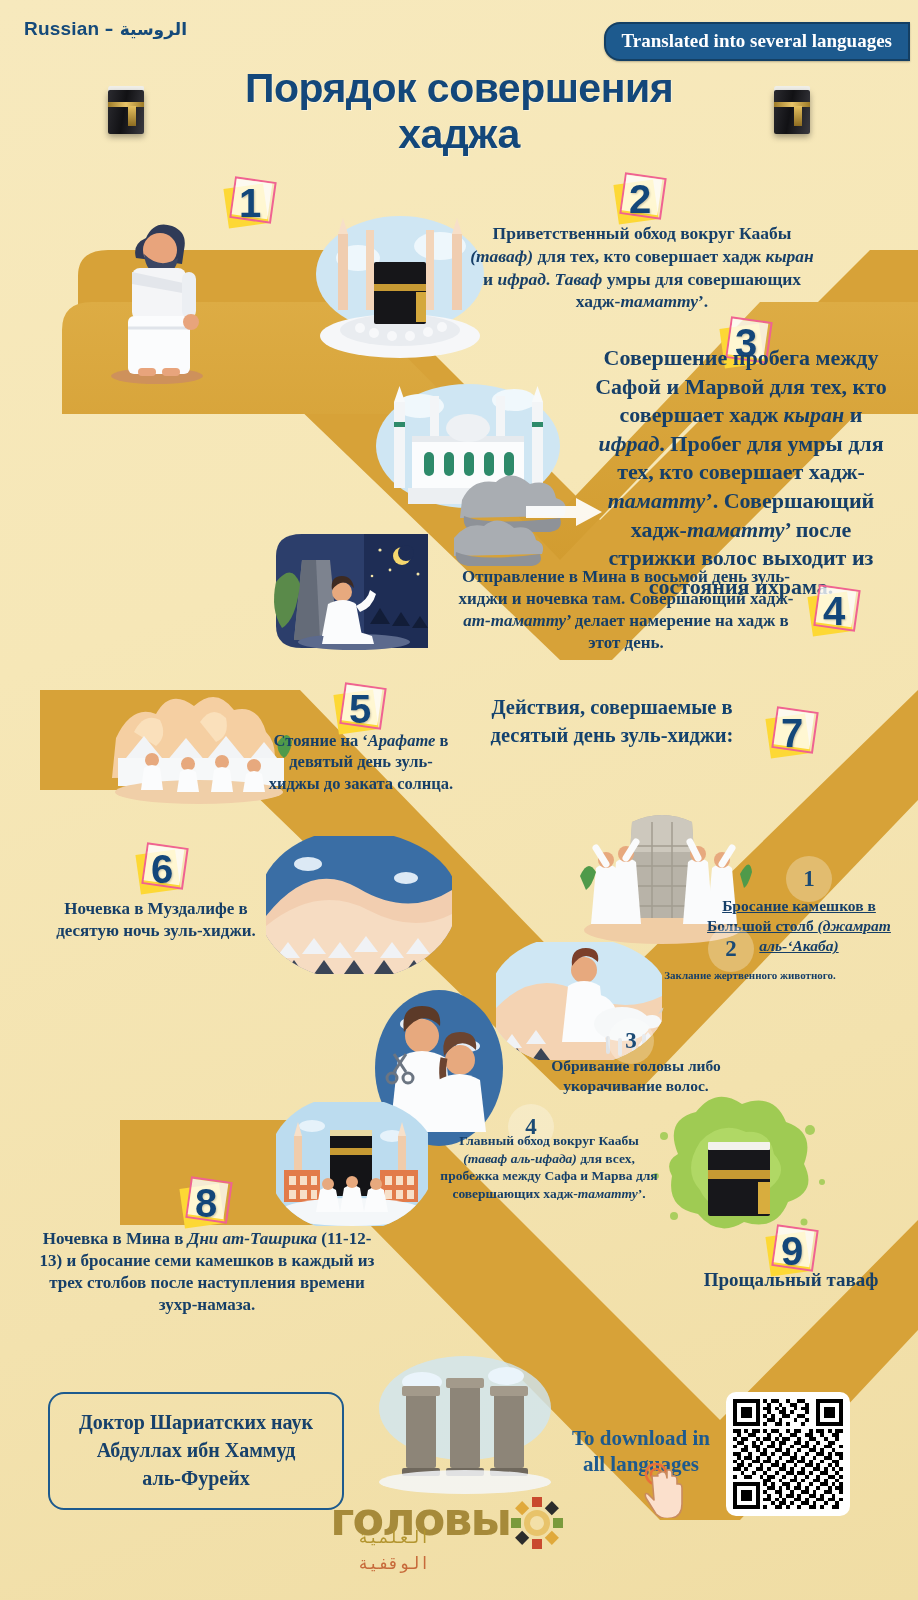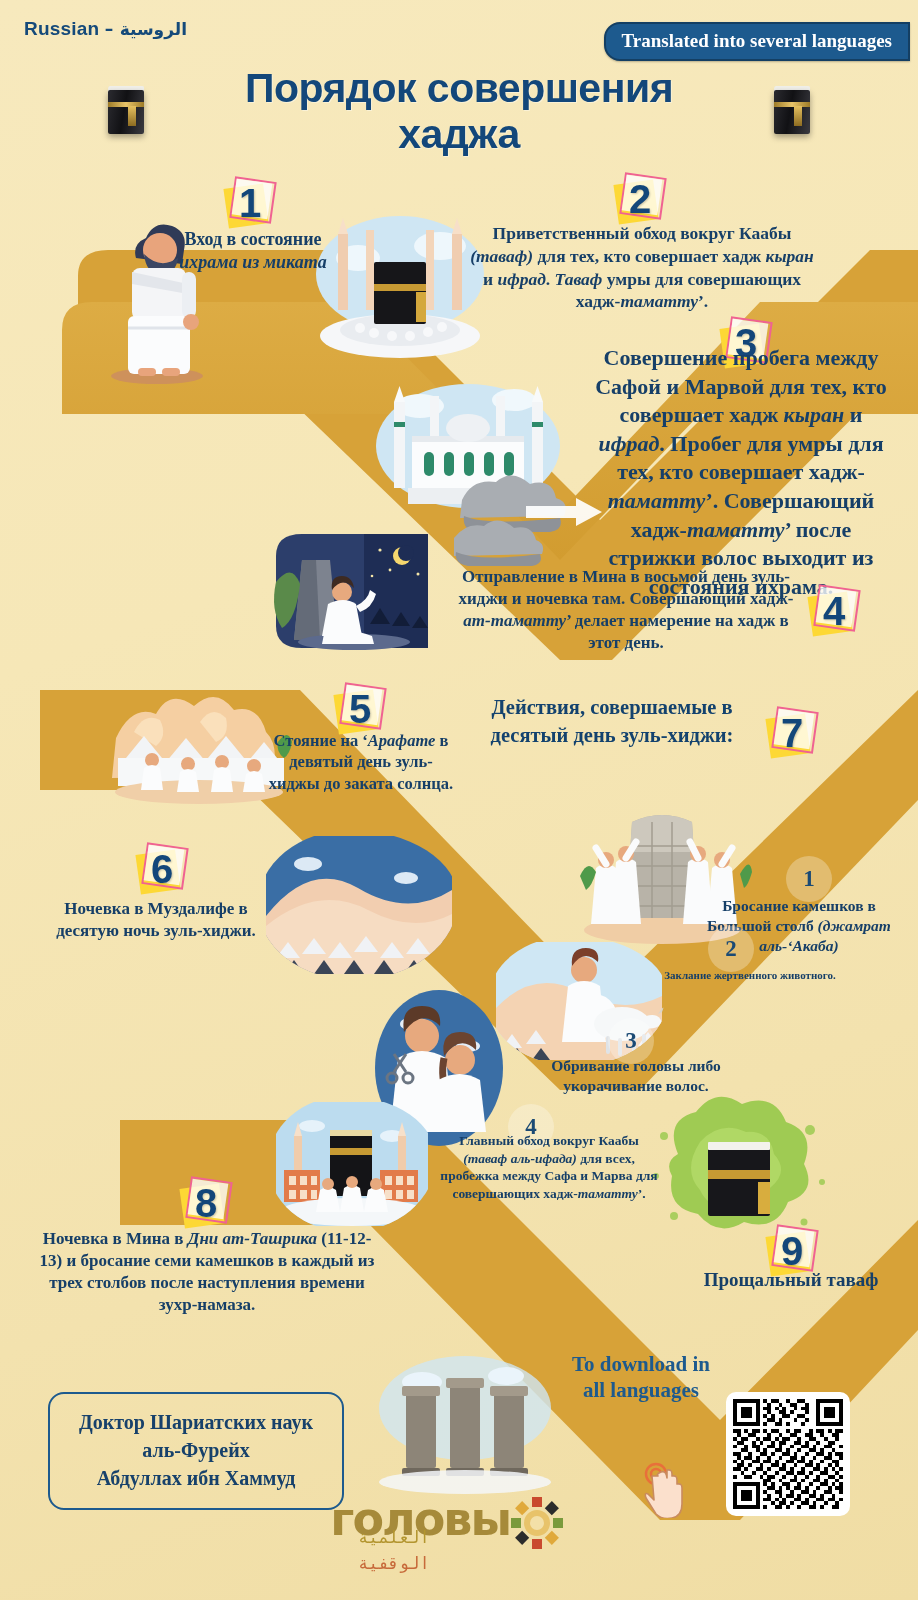--- a/index.html
+++ b/index.html
@@ -125,21 +125,21 @@
     width:296px; padding:14px 10px 16px;
     border:2px solid #1d5a8e; border-radius:16px;
     text-align:center;
     color:#17416b;
     font-family:"Liberation Serif", serif;
     font-weight:bold; font-size:20px; line-height:1.4;
   }
 
   
   .dl-text {
-    position:absolute; left:566px; top:1351px;
+    position:absolute; left:566px; top:1425px;
     width:150px; text-align:center;
     font-family:"Liberation Serif", serif;
     font-weight:bold; font-size:21px; line-height:1.25;
     color:#1d5a8e;
   }
   .qr-wrap {
     position:absolute; left:726px; top:1392px;
     width:124px; height:124px; background:#fff;
     border-radius:10px; padding:7px;
   }
@@ -533,21 +533,20 @@
     </g>
     <ellipse cx="93" cy="134" rx="86" ry="12" fill="#f4f7f9" opacity=".85"></ellipse>
   </svg>
 
   <div class="badge" style="left:222px;top:176px;">
     <div class="sq-yellow"></div>
       <div class="sq-out"></div>
       <div class="sq-white"></div>
     <div class="num">1</div>
   </div>
-  <div class="step-text" style="left:160px;top:228px;width:186px;font-size:18px;">Вход в состояние <i>ихрама из миката</i></div>
 
   <div class="badge" style="left:612px;top:172px;">
     <div class="sq-yellow"></div>
       <div class="sq-out"></div>
       <div class="sq-white"></div>
     <div class="num">2</div>
   </div>
   <div class="step-text" style="left:468px;top:222px;width:348px;font-size:17.5px;">Приветственный обход вокруг Каабы <i>(таваф)</i> для тех, кто совершает хадж <i>кыран</i> и <i>ифрад</i>. <i>Таваф</i> умры для совершающих хадж-<i>таматту</i>’.</div>
 
   <div class="badge" style="left:718px;top:316px;">
@@ -584,21 +583,21 @@
 
   <div class="badge" style="left:764px;top:706px;">
     <div class="sq-yellow"></div>
       <div class="sq-out"></div>
       <div class="sq-white"></div>
     <div class="num">7</div>
   </div>
   <div class="sec-head" style="left:452px;top:694px;width:320px;">Действия, совершаемые в десятый день зуль-хиджи:</div>
 
   <div class="sub-num" style="left:786px;top:856px;">1</div>
-  <div class="step-text" style="left:688px;top:896px;width:222px;font-size:15.5px;">Бросание камешков в Большой столб <i>(джамрат аль-‘Акаба)</i></div>
+  <div class="step-text" style="left:688px;top:896px;width:222px;font-size:15.5px;text-decoration:underline;">Бросание камешков в Большой столб <i>(джамрат аль-‘Акаба)</i></div>
 
   <div class="sub-num" style="left:708px;top:926px;">2</div>
   <div class="step-text" style="left:620px;top:968px;width:260px;font-size:11px;">Заклание жертвенного животного.</div>
 
   <div class="sub-num" style="left:608px;top:1018px;">3</div>
   <div class="step-text" style="left:512px;top:1056px;width:248px;font-size:15.5px;">Обривание головы либо укорачивание волос.</div>
 
   <div class="sub-num" style="left:508px;top:1104px;">4</div>
   <div class="step-text" style="left:440px;top:1132px;width:218px;font-size:13.5px;">Главный обход вокруг Каабы <i>(таваф аль-ифада)</i> для всех, пробежка между Сафа и Марва для совершающих хадж-<i>таматту</i>’.</div>
 
@@ -613,22 +612,22 @@
   <div class="badge" style="left:764px;top:1224px;">
     <div class="sq-yellow"></div>
       <div class="sq-out"></div>
       <div class="sq-white"></div>
     <div class="num">9</div>
   </div>
   <div class="step-text" style="left:700px;top:1268px;width:182px;font-size:19px;">Прощальный таваф</div>
 
   <div class="author-box">
     <div>Доктор Шариатских наук</div>
+    <div>Абдуллах ибн Хаммуд</div>
     <div>аль-Фурейх</div>
-    <div>Абдуллах ибн Хаммуд</div>
   </div>
 
   <div class="dl-text">
     <div>To download in</div>
     <div>all languages</div>
   </div>
 
   <svg class="hand-icon" viewBox="0 0 54 56">
     <circle cx="16" cy="12" r="10" fill="none" stroke="#e8703a" stroke-width="2.5"></circle>
     <circle cx="16" cy="12" r="5" fill="none" stroke="#e8703a" stroke-width="2.5"></circle>

